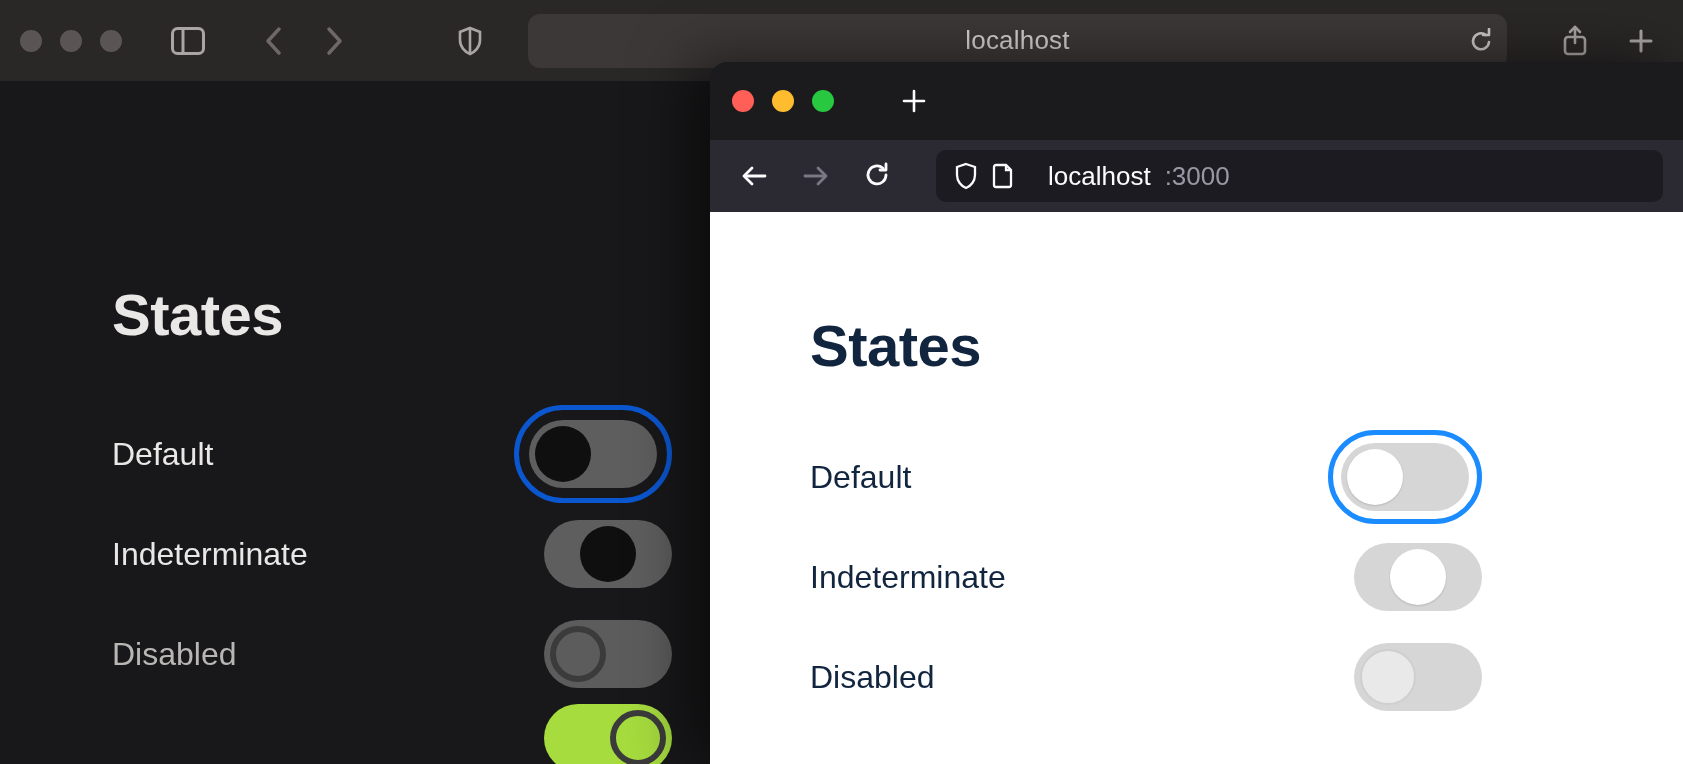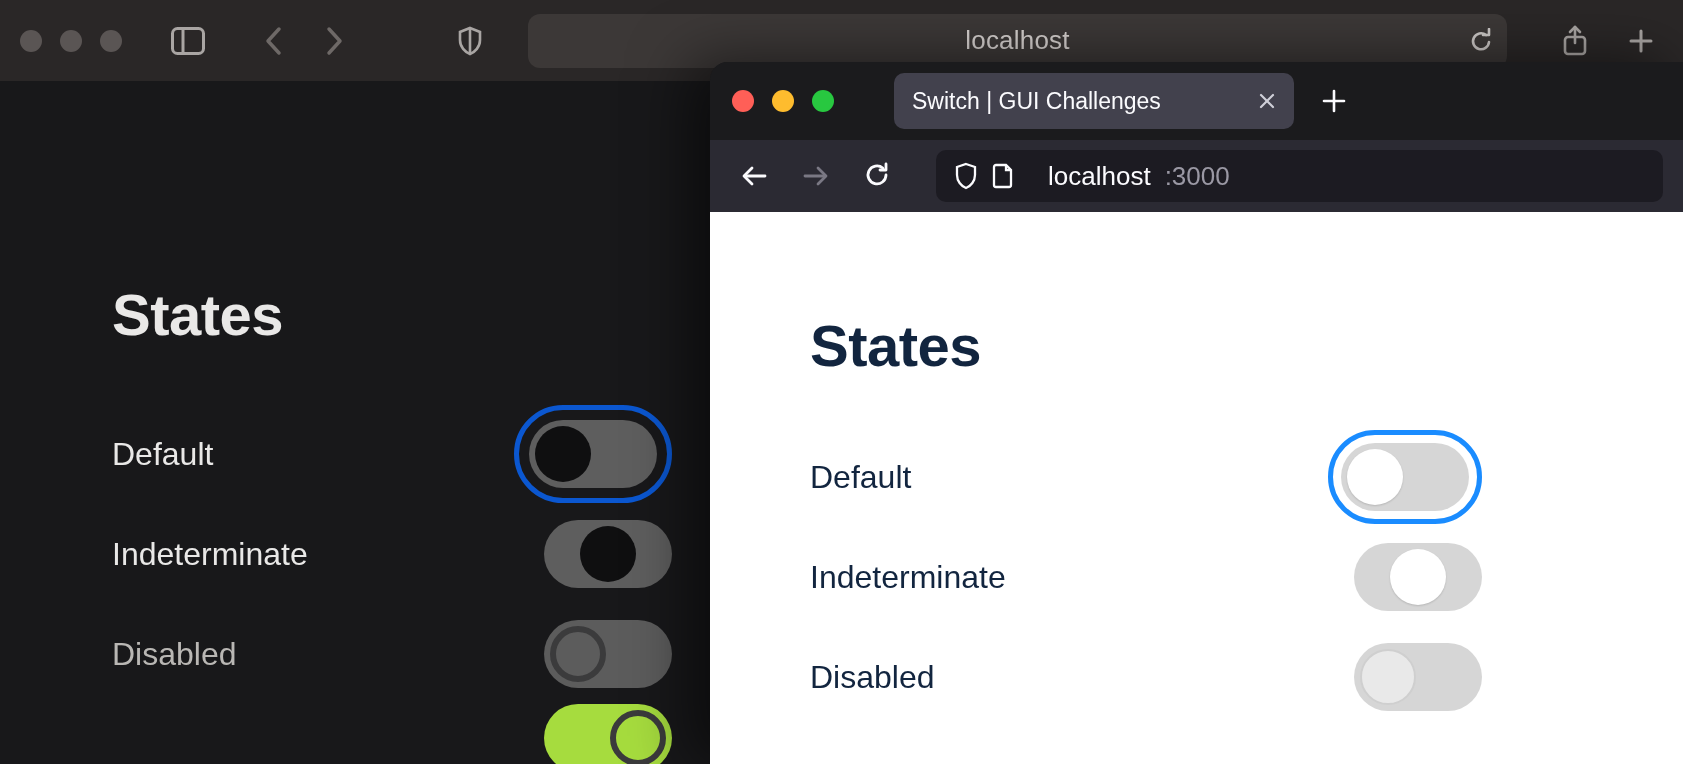--- a/index.html
+++ b/index.html
@@ -202,29 +202,20 @@
   </div>
 </div>
 
 <div class="firefox">
   <div class="ff-tabs">
     <div class="ff-traffic">
       <div class="ffl red"></div>
       <div class="ffl yellow"></div>
       <div class="ffl green"></div>
     </div>
-    <div class="ff-tab">
-      <span>Switch | GUI Challenges</span>
-      <span class="close">
-        <svg width="18" height="18" viewBox="0 0 18 18">
-            <line x1="3" y1="3" x2="15" y2="15" stroke="currentColor" stroke-width="2.2" stroke-linecap="round"></line>
-            <line x1="15" y1="3" x2="3" y2="15" stroke="currentColor" stroke-width="2.2" stroke-linecap="round"></line>
-          </svg>
-      </span>
-    </div>
     <div class="ff-newtab">
       <svg width="26" height="26" viewBox="0 0 26 26">
           <line x1="13" y1="3" x2="13" y2="23" stroke="currentColor" stroke-width="2.6" stroke-linecap="round"></line>
           <line x1="3" y1="13" x2="23" y2="13" stroke="currentColor" stroke-width="2.6" stroke-linecap="round"></line>
         </svg>
     </div>
   </div>
 
   <div class="ff-toolbar">
     <div class="ff-btn">

